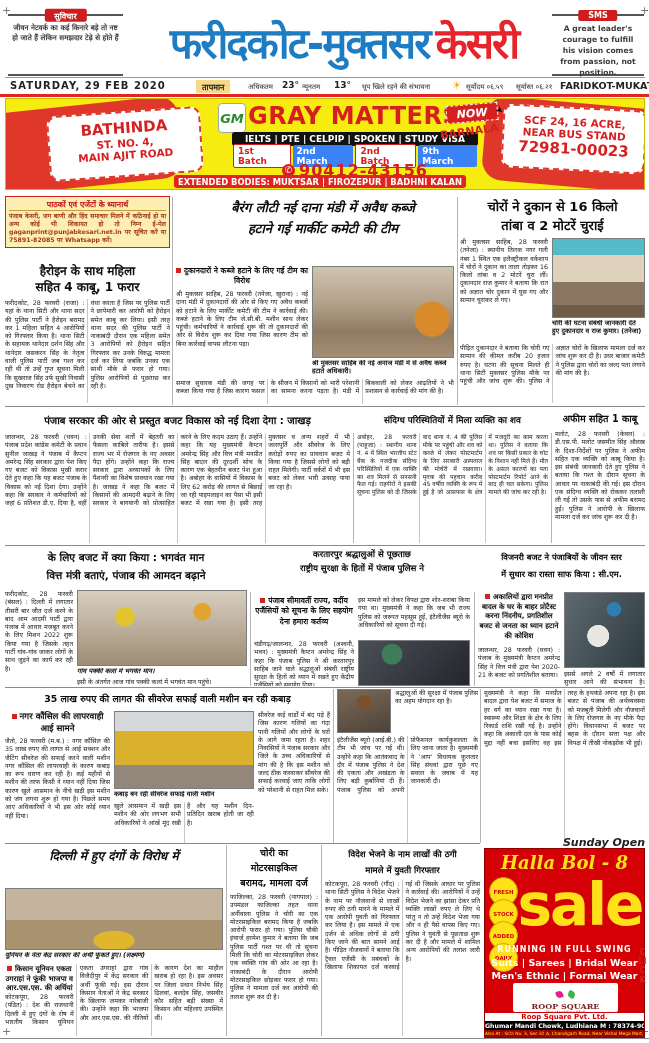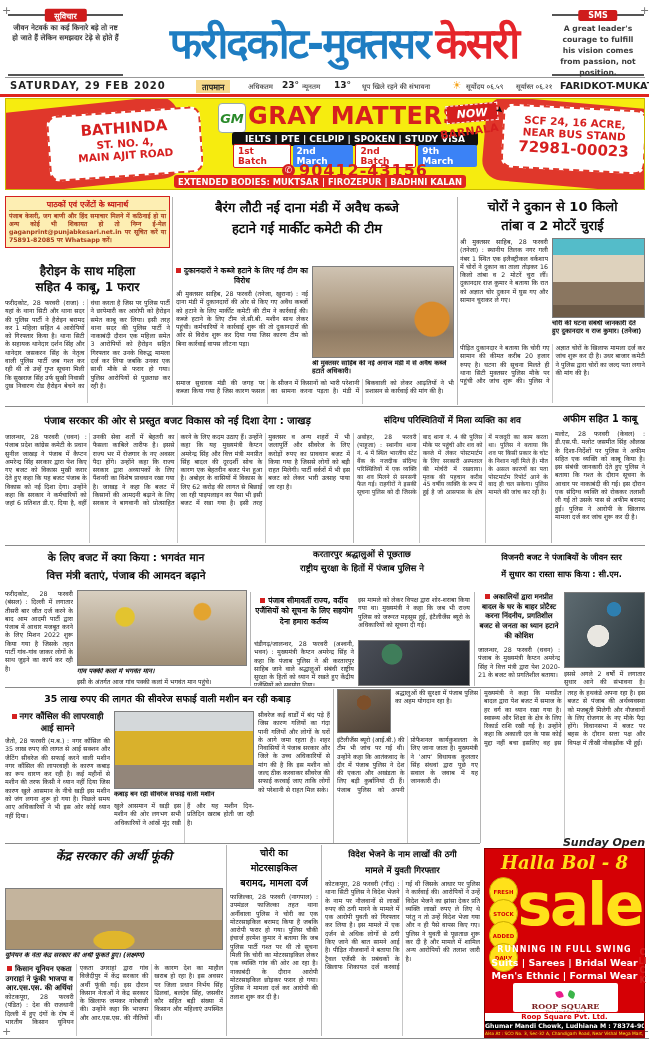--- a/index.html
+++ b/index.html
@@ -135,34 +135,34 @@
     <div style="font-size:6.2px;line-height:1.3;color:#a33a1a;font-weight:bold;text-align:justify;margin-top:1px;">पंजाब केसरी, जग बाणी और हिंद समाचार मिलने में कठिनाई हो या अन्य कोई भी शिकायत हो तो निम्न ई-मेल gaganprint@punjabkesari.net.in पर सूचित करें या 75891-82085 पर Whatsapp करें।</div>
   </div>
   <div class="abs" style="left:5px;top:262px;width:165px;">
     <div class="h" style="font-size:12px;height:16px;">हैरोइन के साथ महिला</div>
     <div class="h" style="font-size:12px;height:16px;">सहित 4 काबू, 1 फरार</div>
   </div>
   <div class="bt c2 abs" style="left:5px;top:299px;width:165px;height:104px;">फरीदकोट, 28 फरवरी (राजा) : यहां के थाना सिटी और थाना सदर की पुलिस पार्टी ने हैरोइन बरामद कर 1 महिला सहित 4 आरोपियों को गिरफ्तार किया है। थाना सिटी के सहायक थानेदार दर्शन सिंह और थानेदार जसकरन सिंह के नेतृत्व वाली पुलिस पार्टी जब गश्त कर रही थी तो उन्हें गुप्त सूचना मिली कि सुखराज सिंह उर्फ सुखी निवासी दुख निवारण रोड हैरोइन बेचने का धंधा करता है जिस पर पुलिस पार्टी ने छापेमारी कर आरोपी को हैरोइन समेत काबू कर लिया। इसी तरह थाना सदर की पुलिस पार्टी ने नाकाबंदी दौरान एक महिला समेत 3 आरोपियों को हैरोइन सहित गिरफ्तार कर उनके विरुद्ध मामला दर्ज कर लिया जबकि उनका एक साथी मौके से फरार हो गया। पुलिस आरोपियों से पूछताछ कर रही है।</div>
 
   <div class="vline" style="left:172px;top:197px;height:208px;"></div>
 
-  <div class="abs" style="left:168px;top:196px;width:278px;">
+  <div class="abs" style="left:184px;top:196px;width:278px;font-style:italic;">
     <div class="h" style="font-size:13px;height:21px;">बैरंग लौटी नई दाना मंडी में अवैध कब्जे</div>
     <div class="h" style="font-size:13px;height:21px;">हटाने गई मार्कीट कमेटी की टीम</div>
   </div>
   <div class="bh abs" style="left:176px;top:266px;width:132px;height:22px;">दुकानदारों ने कब्जे हटाने के लिए गई टीम का विरोध</div>
   <div class="bt abs" style="left:176px;top:290px;width:132px;height:86px;">श्री मुक्तसर साहिब, 28 फरवरी (तनेजा, खुराना) : नई दाना मंडी में दुकानदारों की ओर से किए गए अवैध कब्जों को हटाने के लिए मार्कीट कमेटी की टीम ने कार्रवाई की। कब्जे हटाने के लिए टीम जे.सी.बी. मशीन साथ लेकर पहुंची। कर्मचारियों ने कार्रवाई शुरू की तो दुकानदारों की ओर से विरोध शुरू कर दिया गया जिस कारण टीम को बिना कार्रवाई वापस लौटना पड़ा।</div>
   <div class="ph ph-main" style="left:312px;top:266px;width:142px;height:92px;"></div>
   <div class="cap abs" style="left:312px;top:360px;width:142px;height:17px;">श्री मुक्तसर साहिब की नई अनाज मंडी में से अवैध कब्जे हटाते अधिकारी।</div>
   <div class="bt c3 abs" style="left:176px;top:379px;width:278px;height:25px;">समाज सुधारक मंडी की जगह पर कब्जा किया गया है जिस कारण फसल के सीजन में किसानों को भारी परेशानी का सामना करना पड़ता है। मंडी में बिकवाली को लेकर आढ़तियों ने भी प्रशासन से कार्रवाई की मांग की है।</div>
 
   <div class="vline" style="left:457px;top:197px;height:208px;"></div>
 
   <div class="abs" style="left:460px;top:196px;width:185px;">
-    <div class="h" style="font-size:13px;height:19px;">चोरों ने दुकान से 10 किलो</div>
+    <div class="h" style="font-size:13px;height:19px;">चोरों ने दुकान से 16 किलो</div>
     <div class="h" style="font-size:13px;height:19px;">तांबा व 2 मोटरें चुराई</div>
   </div>
   <div class="bt abs" style="left:460px;top:238px;width:88px;height:100px;">श्री मुक्तसर साहिब, 28 फरवरी (तनेजा) : स्थानीय तिलक नगर गली नंबर 1 स्थित एक इलैक्ट्रीकल वर्कशाप में चोरों ने दुकान का ताला तोड़कर 16 किलो तांबा व 2 मोटरें चुरा लीं। दुकानदार राज कुमार ने बताया कि रात को अज्ञात चोर दुकान में घुस गए और सामान चुराकर ले गए।</div>
   <div class="ph ph-copper" style="left:552px;top:238px;width:93px;height:80px;"></div>
   <div class="cap abs" style="left:552px;top:320px;width:93px;height:22px;">चोरी की घटना संबंधी जानकारी देते हुए दुकानदार व राज कुमार। (तनेजा)</div>
   <div class="bt c2 abs" style="left:460px;top:344px;width:185px;height:59px;">पीड़ित दुकानदार ने बताया कि चोरी गए सामान की कीमत करीब 20 हजार रुपए है। घटना की सूचना मिलते ही थाना सिटी मुक्तसर पुलिस मौके पर पहुंची और जांच शुरू की। पुलिस ने अज्ञात चोरों के खिलाफ मामला दर्ज कर जांच शुरू कर दी है। उधर बाजार कमेटी ने पुलिस द्वारा चोरों का जल्द पता लगाने की मांग की है।</div>
 
   <div class="hline" style="left:5px;top:406px;width:640px;"></div>
 
   <div class="h abs" style="left:5px;top:409px;width:345px;height:21px;font-size:10px;">पंजाब सरकार की ओर से प्रस्तुत बजट विकास को नई दिशा देगा : जाखड़</div>
@@ -227,21 +227,21 @@
   <div class="bt abs" style="left:395px;top:689px;width:83px;height:44px;">श्रद्धालुओं की सुरक्षा में पंजाब पुलिस का अहम योगदान रहा है।</div>
   <div class="bt c2 abs" style="left:337px;top:736px;width:141px;height:107px;">इंटैलीजैंस ब्यूरो (आई.बी.) की टीम भी जांच पर गई थी। उन्होंने कहा कि आतंकवाद के दौर में पंजाब पुलिस ने देश की एकता और अखंडता के लिए बड़ी कुर्बानियां दी हैं। पंजाब पुलिस को अपनी प्रोफैशनल कार्यकुशलता के लिए जाना जाता है। मुख्यमंत्री ने 'आप' विधायक कुलतार सिंह संधवां द्वारा पूछे गए सवाल के जवाब में यह जानकारी दी।</div>
 
   <div class="vline" style="left:480px;top:689px;height:154px;"></div>
 
   <div class="bt c2 abs" style="left:484px;top:689px;width:161px;height:154px;">मुख्यमंत्री ने कहा कि मनप्रीत बादल द्वारा पेश बजट में समाज के हर वर्ग का ध्यान रखा गया है। स्वास्थ्य और शिक्षा के क्षेत्र के लिए रिकार्ड राशि रखी गई है। उन्होंने कहा कि अकाली दल के पास कोई मुद्दा नहीं बचा इसलिए वह इस तरह के हथकंडे अपना रहा है। इस बजट से पंजाब की अर्थव्यवस्था को मजबूती मिलेगी और नौजवानों के लिए रोजगार के नए मौके पैदा होंगे। विधानसभा में बजट पर बहस के दौरान सत्ता पक्ष और विपक्ष में तीखी नोकझोंक भी हुई।</div>
 
   <div class="hline" style="left:5px;top:843px;width:475px;"></div>
 
   <div class="abs" style="left:5px;top:845px;width:218px;">
-    <div class="h" style="font-size:12px;height:20px;font-style:italic;">केंद्र सरकार की अर्थी फूंकी</div>
+    <div class="h" style="font-size:12px;height:20px;font-style:italic;">दिल्ली में हुए दंगों के विरोध में</div>
   </div>
   <div class="ph ph-effigy" style="left:5px;top:888px;width:218px;height:62px;"></div>
   <div class="cap abs" style="left:5px;top:952px;width:218px;height:9px;font-style:italic;">यूनियन के नेता केंद्र सरकार की अर्थी फूंकते हुए। (लक्ष्मण)</div>
   <div class="bt c3 abs" style="left:5px;top:964px;width:218px;height:72px;">
     <div class="bh" style="font-size:7.2px;">किसान यूनियन एकता उगराहां ने फूंकी भाजपा व आर.एस.एस. की अर्थियां</div>
     <div>कोटकपूरा, 28 फरवरी (पंडित) : देश की राजधानी दिल्ली में हुए दंगों के रोष में भारतीय किसान यूनियन एकता उगराहां द्वारा गांव विजैदीपुर में केंद्र सरकार की अर्थी फूंकी गई। इस दौरान किसान नेताओं ने केंद्र सरकार के खिलाफ जमकर नारेबाजी की। उन्होंने कहा कि भाजपा और आर.एस.एस. की नीतियों के कारण देश का माहौल खराब हो रहा है। इस अवसर पर जिला प्रधान निर्भय सिंह ढिलवां, बलदेव सिंह, जसवीर कौर सहित बड़ी संख्या में किसान और महिलाएं उपस्थित थीं।</div>
   </div>
 
   <div class="vline" style="left:226px;top:845px;height:191px;"></div>
 

